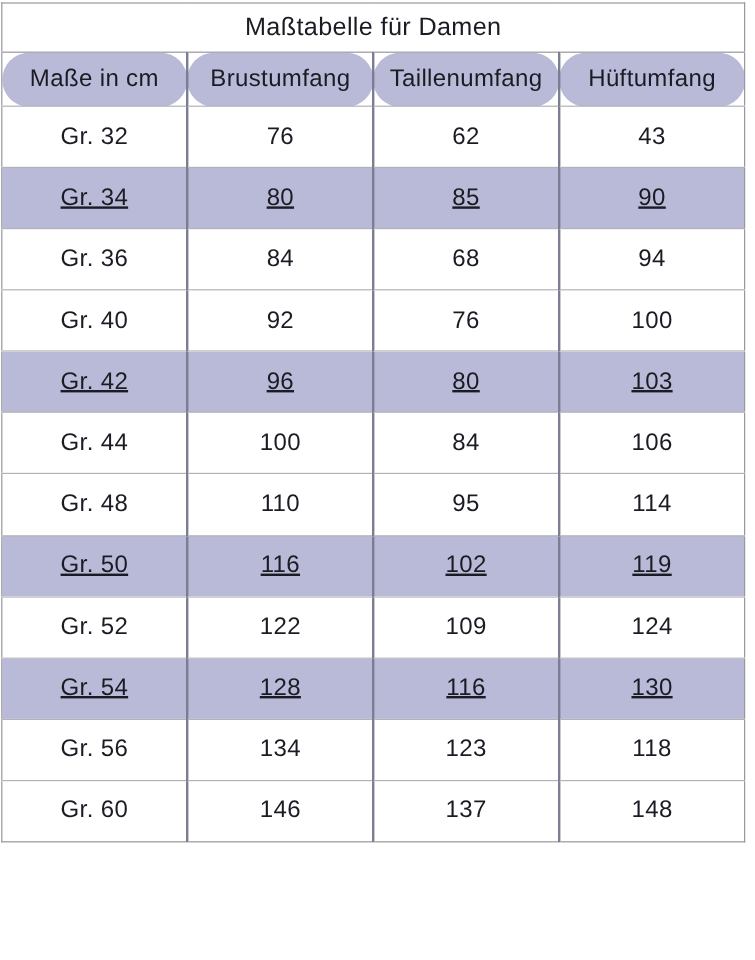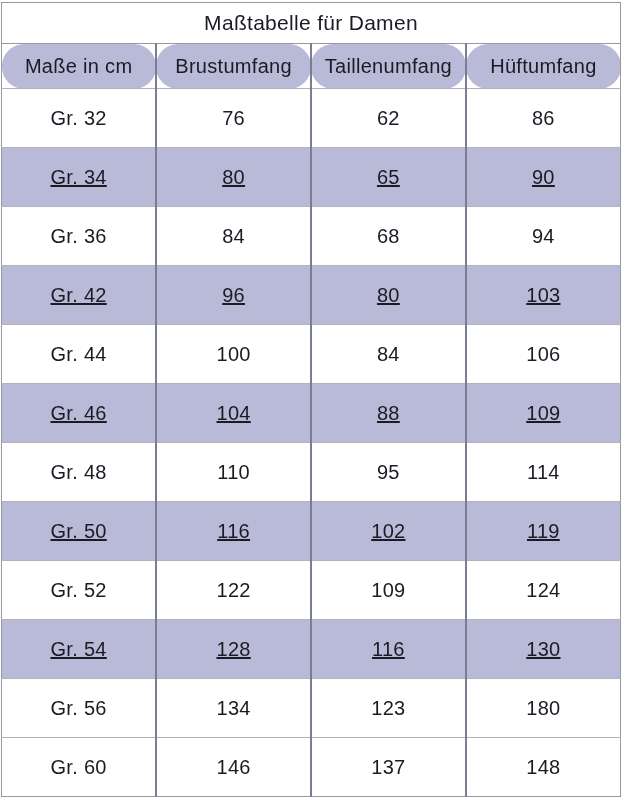--- a/index.html
+++ b/index.html
@@ -21,21 +21,21 @@
     width: 629px;
     height: 800px;
     position: relative;
     overflow: hidden;
   }
   table.size-table {
     position: absolute;
     left: 1px;
     top: 2px;
     width: 620px;
-    height: 795px;
+    height: 700px;
     border-collapse: collapse;
     table-layout: fixed;
     border: 1px solid var(--outer);
   }
   td {
     text-align: center;
     vertical-align: middle;
     padding: 0;
     color: var(--text);
     font-size: 20px;
@@ -87,51 +87,51 @@
         <td>Brustumfang</td>
         <td>Taillenumfang</td>
         <td>Hüftumfang</td>
       </tr>
   </thead>
   <tbody>
       <tr class="data-row">
         <td>Gr. 32</td>
         <td>76</td>
         <td>62</td>
-        <td>86</td>
+        <td>43</td>
       </tr>
       <tr class="data-row alt">
         <td>Gr. 34</td>
         <td>80</td>
-        <td>65</td>
+        <td>85</td>
         <td>90</td>
       </tr>
       <tr class="data-row">
         <td>Gr. 36</td>
         <td>84</td>
         <td>68</td>
         <td>94</td>
+      </tr>
+      <tr class="data-row">
+        <td>Gr. 40</td>
+        <td>92</td>
+        <td>76</td>
+        <td>100</td>
       </tr>
       <tr class="data-row alt">
         <td>Gr. 42</td>
         <td>96</td>
         <td>80</td>
         <td>103</td>
       </tr>
       <tr class="data-row">
         <td>Gr. 44</td>
         <td>100</td>
         <td>84</td>
         <td>106</td>
-      </tr>
-      <tr class="data-row alt">
-        <td>Gr. 46</td>
-        <td>104</td>
-        <td>88</td>
-        <td>109</td>
       </tr>
       <tr class="data-row">
         <td>Gr. 48</td>
         <td>110</td>
         <td>95</td>
         <td>114</td>
       </tr>
       <tr class="data-row alt">
         <td>Gr. 50</td>
         <td>116</td>
@@ -147,21 +147,21 @@
       <tr class="data-row alt">
         <td>Gr. 54</td>
         <td>128</td>
         <td>116</td>
         <td>130</td>
       </tr>
       <tr class="data-row">
         <td>Gr. 56</td>
         <td>134</td>
         <td>123</td>
-        <td>180</td>
+        <td>118</td>
       </tr>
       <tr class="data-row">
         <td>Gr. 60</td>
         <td>146</td>
         <td>137</td>
         <td>148</td>
       </tr>
     </tbody>
 </table>
 

